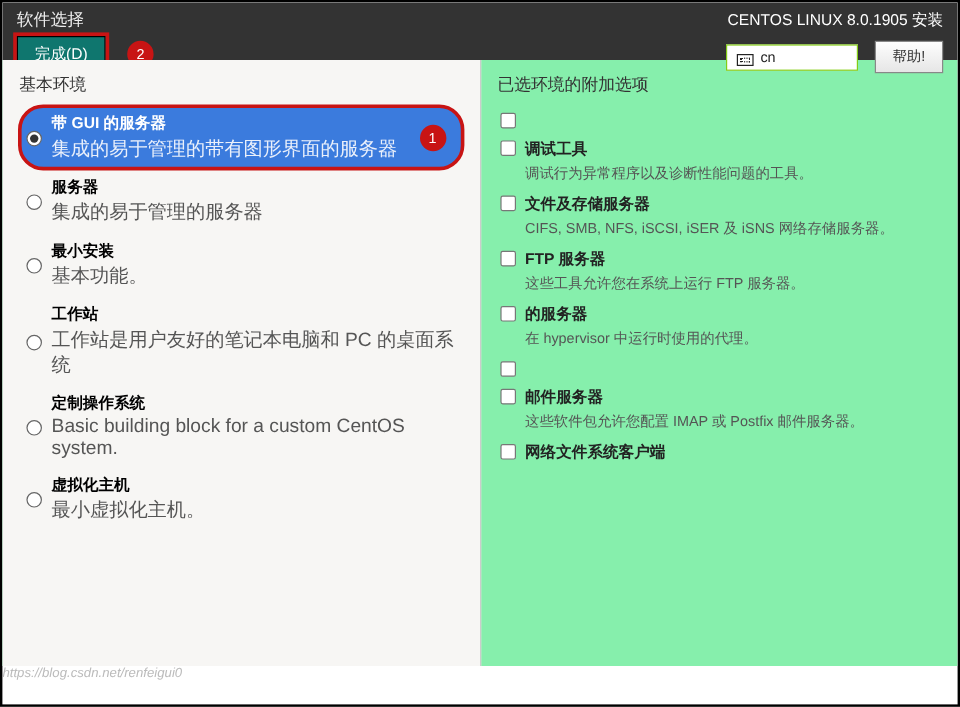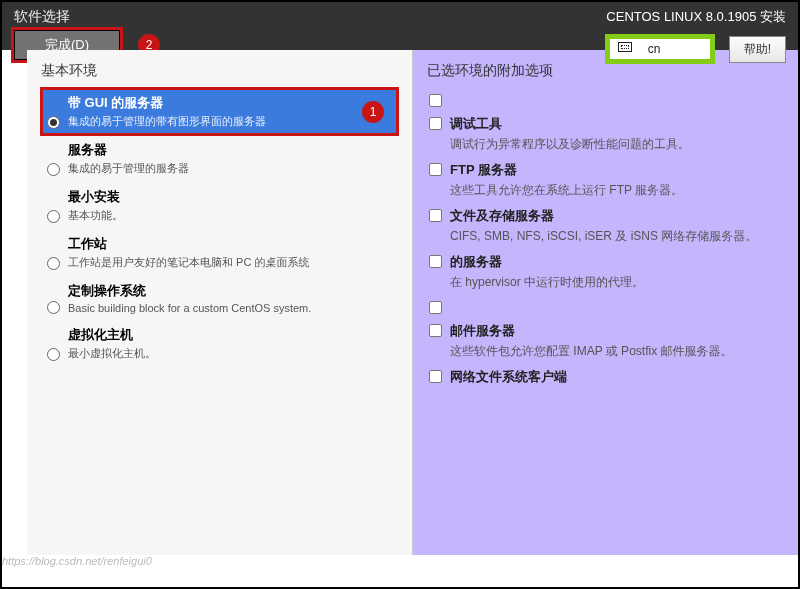--- a/index.html
+++ b/index.html
@@ -16,82 +16,82 @@
     color: #fff;
     height: 48px;
     display: flex;
     justify-content: space-between;
     padding: 6px 12px 0 12px;
   }
   .header-left { display: flex; flex-direction: column; }
   .title { font-size: 14px; color: #eee; margin-bottom: 4px; }
   .done-row { display: flex; align-items: center; gap: 18px; }
   .done-btn {
-    background: #737373;
+    background: #0f766e;
     color: #fff;
     border: 1px solid #000;
     outline: 3px solid #c81414;
-    padding: 5px 30px;
+    padding: 5px 14px;
     font-size: 13px;
     cursor: pointer;
   }
   .marker {
     width: 22px; height: 22px;
     background: #c81414;
     border-radius: 50%;
     color: #fff;
     display: flex; align-items: center; justify-content: center;
     font-size: 12px;
   }
   .header-right { text-align: right; font-size: 13px; }
   .install-title { margin-bottom: 8px; }
   .header-controls { display: flex; gap: 14px; justify-content: flex-end; align-items: center; }
   .keyboard-ind {
     background: #fff; color: #222;
     padding: 3px 8px;
     font-size: 12px;
-    display: flex; align-items: flex-start; gap: 16px;
+    display: flex; align-items: flex-end; gap: 6px;
     min-width: 110px;
-    border: 5px solid #84cc16;
+    border: 1px solid #84cc16;
   }
   .kbd-icon { width: 14px; height: 10px; border: 1px solid #222; position: relative; }
   .kbd-icon::after { content:""; position:absolute; inset:2px; border:1px dotted #222; }
   .help-btn {
     background: linear-gradient(#fdfdfd,#e6e6e6);
     border: 1px solid #888;
     padding: 4px 14px;
     font-size: 12px;
     color: #333;
     cursor: pointer;
   }
   .content {
     display: flex;
-    background: #c4b5fd;
+    background: #86efac;
     height: calc(100% - 62px - 18px);
-    margin-left: 25px;
   }
   .panel {
     flex: 1;
     padding: 12px 14px 0 14px;
     overflow: hidden;
   }
   .panel.left { border-right: 1px solid #ccc; background:#f7f6f4;}
   .panel h3 {
     font-size: 14px;
     font-weight: normal;
     color: #333;
     margin-bottom: 8px;
   }
   .env-list, .addon-list { list-style: none; }
   .env-item {
     display: flex;
-    align-items: flex-end;
+    align-items: center;
     gap: 8px;
     padding: 6px 6px;
     position: relative;
+    border-radius: 20px;
   }
   .env-item.selected {
     background: #3b7bdd;
     color: #fff;
     outline: 3px solid #c81414;
     outline-offset: -2px;
   }
   .env-item .radio {
     width: 13px; height: 13px;
     border: 1px solid #666;
@@ -101,21 +101,21 @@
     flex-shrink: 0;
     position: relative;
   }
   .env-item.selected .radio::after {
     content:"";
     position:absolute; inset:2px;
     background:#333; border-radius:50%;
   }
   .env-item .txt { flex:1; }
   .env-item .name { font-size: 13px; font-weight: bold; }
-  .env-item .desc { font-size: 11px; color: #555; margin-top: 2px; }
+  .env-item .desc { font-size: 16px; color: #555; margin-top: 2px; }
   .env-item.selected .desc { color: #eaf0fb; }
   .env-item .marker-inline {
     position: absolute; right: 14px; top: 50%; transform: translateY(-50%);
   }
   .addon-item {
     display: flex; align-items: flex-start; gap: 8px;
     padding: 4px 2px;
   }
   .addon-item .check {
     width: 13px; height: 13px;
@@ -218,34 +218,34 @@
         <li class="addon-item">
           <span class="check"></span>
           <div class="txt">
             <div class="name">调试工具</div>
             <div class="desc">调试行为异常程序以及诊断性能问题的工具。</div>
           </div>
         </li>
         <li class="addon-item">
           <span class="check"></span>
           <div class="txt">
+            <div class="name">文件及存储服务器</div>
+            <div class="desc">CIFS, SMB, NFS, iSCSI, iSER 及 iSNS 网络存储服务器。</div>
+          </div>
+        </li>
+        <li class="addon-item">
+          <span class="check"></span>
+          <div class="txt">
             <div class="name">FTP 服务器</div>
             <div class="desc">这些工具允许您在系统上运行 FTP 服务器。</div>
           </div>
         </li>
         <li class="addon-item">
           <span class="check"></span>
           <div class="txt">
-            <div class="name">文件及存储服务器</div>
-            <div class="desc">CIFS, SMB, NFS, iSCSI, iSER 及 iSNS 网络存储服务器。</div>
-          </div>
-        </li>
-        <li class="addon-item">
-          <span class="check"></span>
-          <div class="txt">
             <div class="name">的服务器</div>
             <div class="desc">在 hypervisor 中运行时使用的代理。</div>
           </div>
         </li>
         <li class="addon-item">
           <span class="check"></span>
         </li>
         <li class="addon-item">
           <span class="check"></span>
           <div class="txt">

